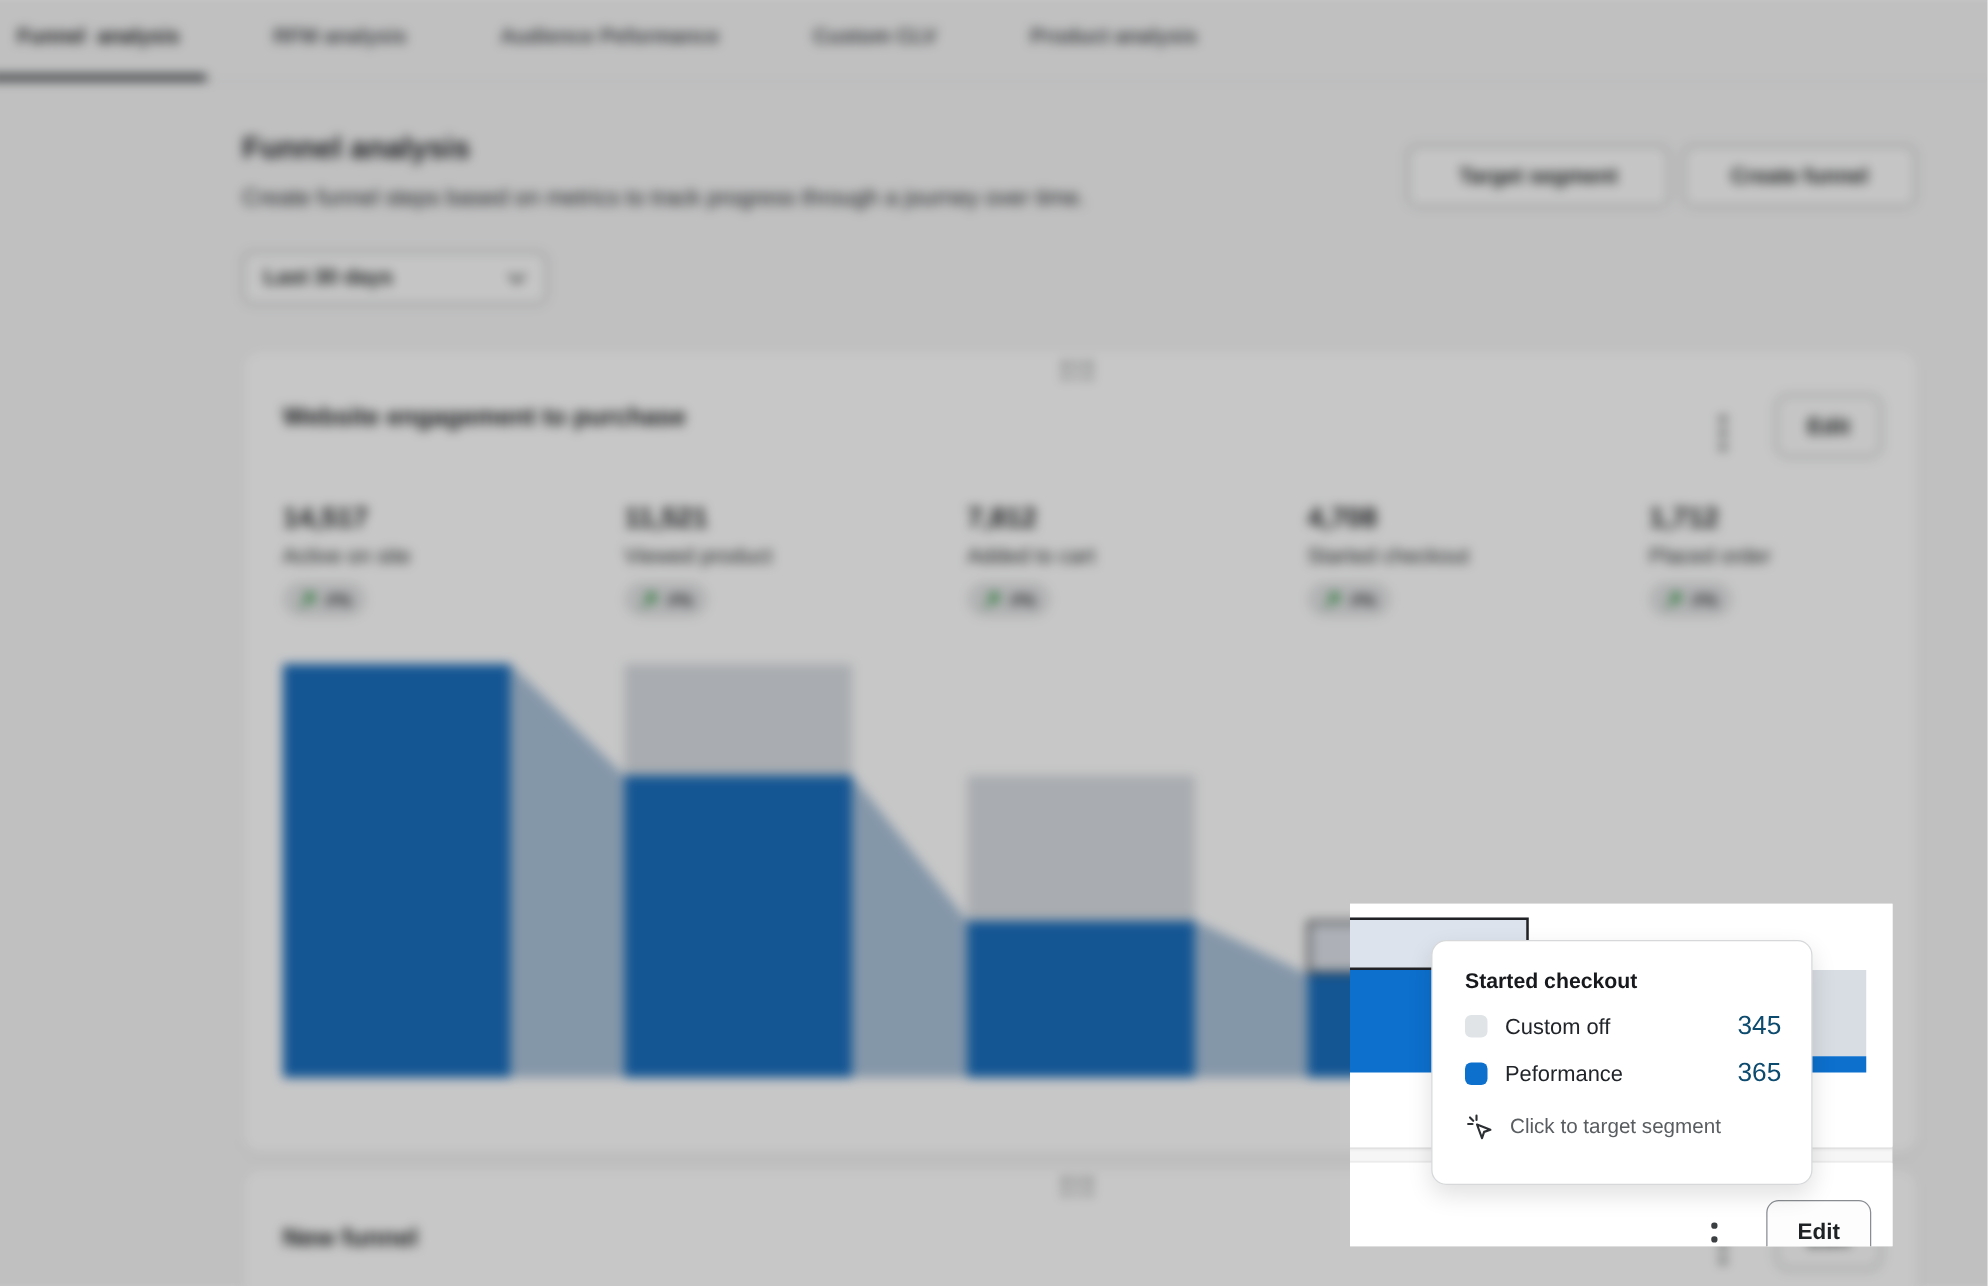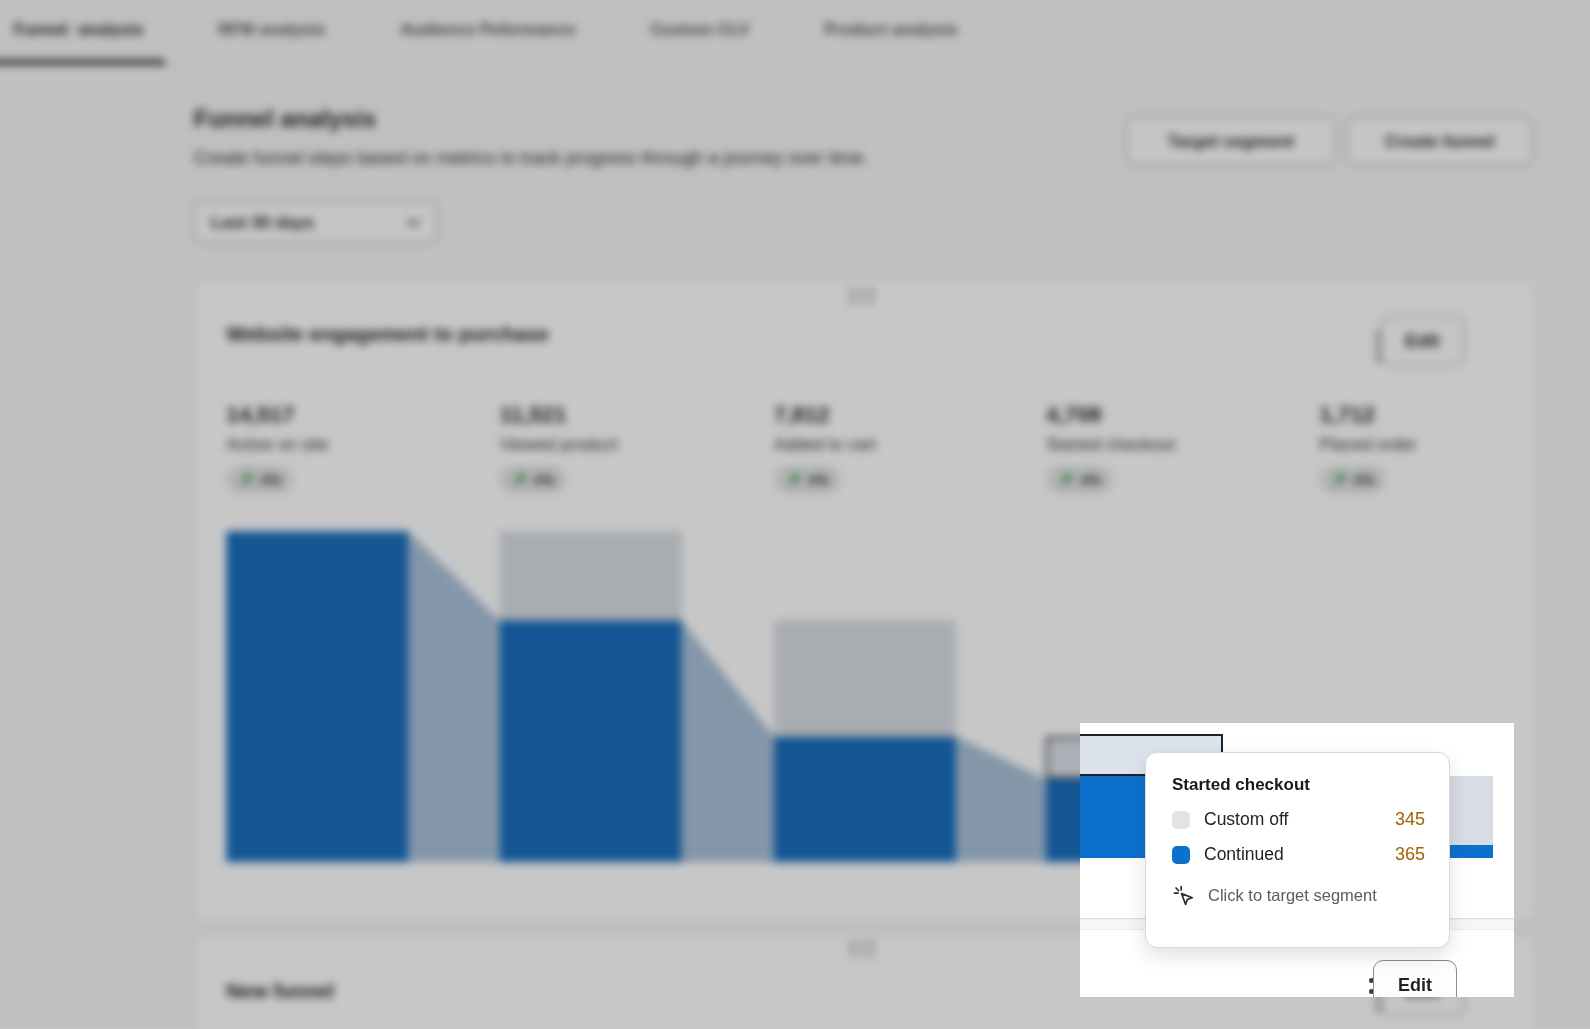--- a/index.html
+++ b/index.html
@@ -36,21 +36,21 @@
   .card{position:absolute;left:201px;width:1325px;background:#ffffff;border-radius:14px;
         box-shadow:0 1px 3px rgba(0,0,0,.1),0 0 0 1px rgba(0,0,0,.03);}
   .card1{top:283px;height:635px;}
   .card2{top:930px;height:120px;}
   .drag-dots{position:absolute;left:648px;display:grid;grid-template-columns:repeat(3,4.5px);
         grid-auto-rows:4.5px;column-gap:5px;row-gap:5px;cursor:grab;}
   .drag-dots i{width:4.5px;height:4.5px;border-radius:50%;background:#77797c;}
   .card-title{position:absolute;left:32px;font-size:20px;font-weight:700;color:#1b1d20;}
   .kebab{position:absolute;display:flex;flex-direction:column;gap:6.5px;cursor:pointer;padding:4px;}
   .kebab i{width:4.5px;height:4.5px;border-radius:50%;background:#3c3f42;}
-  .btn-edit{position:absolute;left:1172px;width:84px;height:50px;border-radius:10px;font-size:18px;font-weight:600;}
+  .btn-edit{position:absolute;left:1212px;width:84px;height:50px;border-radius:10px;font-size:18px;font-weight:600;}
 
   
   .stats-row{position:absolute;left:0;top:120px;width:1325px;height:110px;}
   .stat{position:absolute;top:0;width:258px;}
   .stat-value{font-size:22px;font-weight:700;color:#202225;}
   .stat-label{margin-top:7px;font-size:17px;color:#26292c;}
   .stat-badge{margin-top:10px;display:inline-flex;align-items:center;gap:6px;height:28px;padding:0 12px;
        border-radius:14px;background:#e4e5e7;}
   .stat-badge span{font-size:14px;font-weight:700;color:#2a2d30;}
 
@@ -64,21 +64,21 @@
 
   
   .tooltip{position:absolute;left:1145px;top:752px;width:305px;height:196px;box-sizing:border-box;
        background:#fff;border:1px solid #d6d8da;border-radius:12px;box-shadow:0 8px 20px rgba(0,0,0,.12);
        padding:22px 24px 0 26px;z-index:40;}
   .tooltip-title{font-size:17px;font-weight:700;color:#17191c;}
   .legend-row{display:flex;align-items:center;gap:14px;margin-top:14px;}
   .legend-row:first-of-type{margin-top:17px;}
   .swatch{width:18px;height:18px;border-radius:5px;flex:none;}
   .legend-label{flex:1;font-size:17.5px;color:#212428;}
-  .legend-value{font-size:18px;color:#a16207;}
+  .legend-value{font-size:21px;color:#0c4a6e;}
   .tooltip-footer{display:flex;align-items:center;gap:13px;margin-top:19px;color:#595d60;font-size:16.5px;}
 </style>
 </head>
 <body>
 
 <div class="screen">
   <div class="app blurred" id="app-blur">
 
     <div class="tabs">
       <div class="tab active">Funnel  analysis</div>
@@ -365,21 +365,21 @@
 
     <div class="tooltip">
       <div class="tooltip-title">Started checkout</div>
       <div class="legend-row">
         <span class="swatch" style="background: rgb(224, 228, 231);"></span>
         <span class="legend-label">Custom off</span>
         <span class="legend-value">345</span>
       </div>
       <div class="legend-row">
         <span class="swatch" style="background: rgb(13, 112, 205);"></span>
-        <span class="legend-label">Continued</span>
+        <span class="legend-label">Peformance</span>
         <span class="legend-value">365</span>
       </div>
       <div class="tooltip-footer">
         <span style="display:flex;">
           <svg width="23" height="23" viewBox="0 0 23 23">
             <g fill="none" stroke="#2c2f32" stroke-width="1.7" stroke-linecap="round">
               <path d="M2.5 9.2 L6 9.2"></path>
                 <path d="M9.2 2.5 L9.2 6"></path>
                 <path d="M4 4 L6.6 6.6"></path>
             </g>

